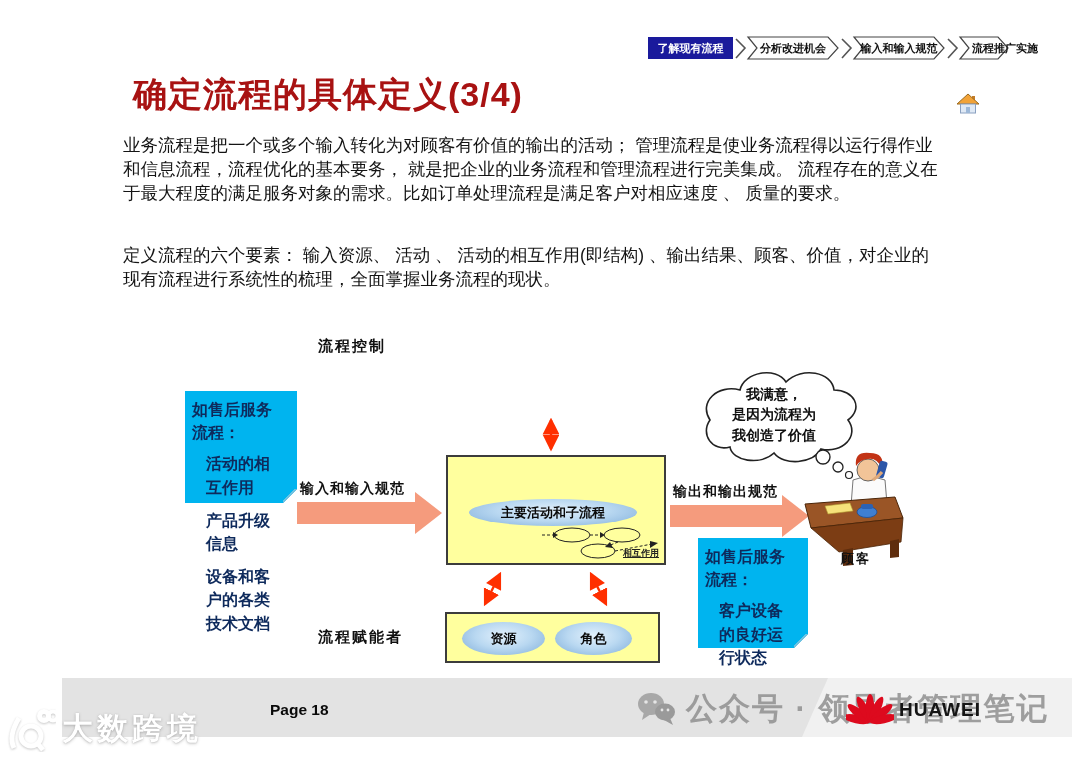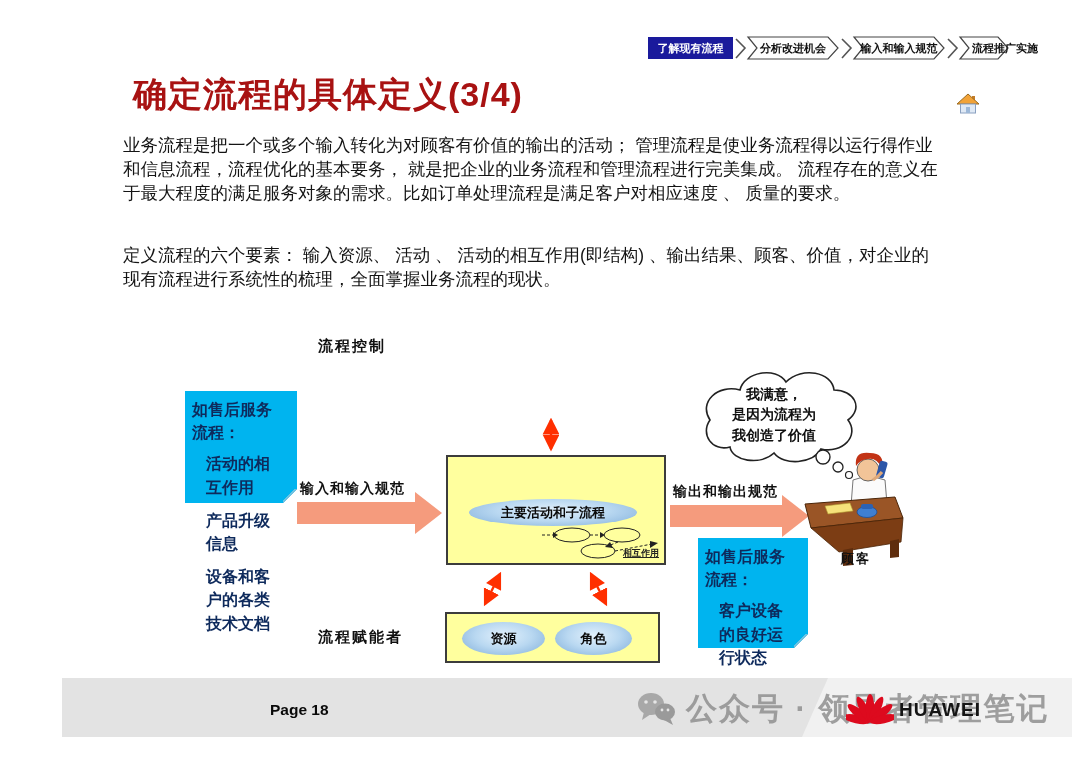--- a/index.html
+++ b/index.html
@@ -215,14 +215,26 @@
       <ellipse cx="24" cy="22" rx="4.2" ry="14" transform="rotate(-52 24 36)"></ellipse>
       <ellipse cx="24" cy="22" rx="4.2" ry="14" transform="rotate(-26 24 36)"></ellipse>
       <ellipse cx="24" cy="22" rx="4.2" ry="14" transform="rotate(0 24 36)"></ellipse>
       <ellipse cx="24" cy="22" rx="4.2" ry="14" transform="rotate(26 24 36)"></ellipse>
       <ellipse cx="24" cy="22" rx="4.2" ry="14" transform="rotate(52 24 36)"></ellipse>
       <ellipse cx="24" cy="22" rx="4.2" ry="14" transform="rotate(78 24 36)"></ellipse>
     </g>
   </svg>
   <span class="huawei-text">HUAWEI</span>
 
+  <div class="wm-corner">
+    <svg width="52" height="46" viewBox="0 0 52 46">
+      <g stroke="#ffffff" stroke-width="5" fill="none" style="filter:drop-shadow(0 1px 1px rgba(120,120,120,0.4));">
+        <path d="M10,42 Q4,30 15,12"></path>
+        <circle cx="27" cy="30" r="10"></circle>
+        <path d="M34,38 L39,44"></path>
+        <circle cx="40" cy="10" r="4.5"></circle>
+        <circle cx="49" cy="10" r="4.5" stroke-width="4"></circle>
+      </g>
+    </svg>
+    <span class="wm-text">大数跨境</span>
+  </div>
 
 </div>
 
 </body></html>

